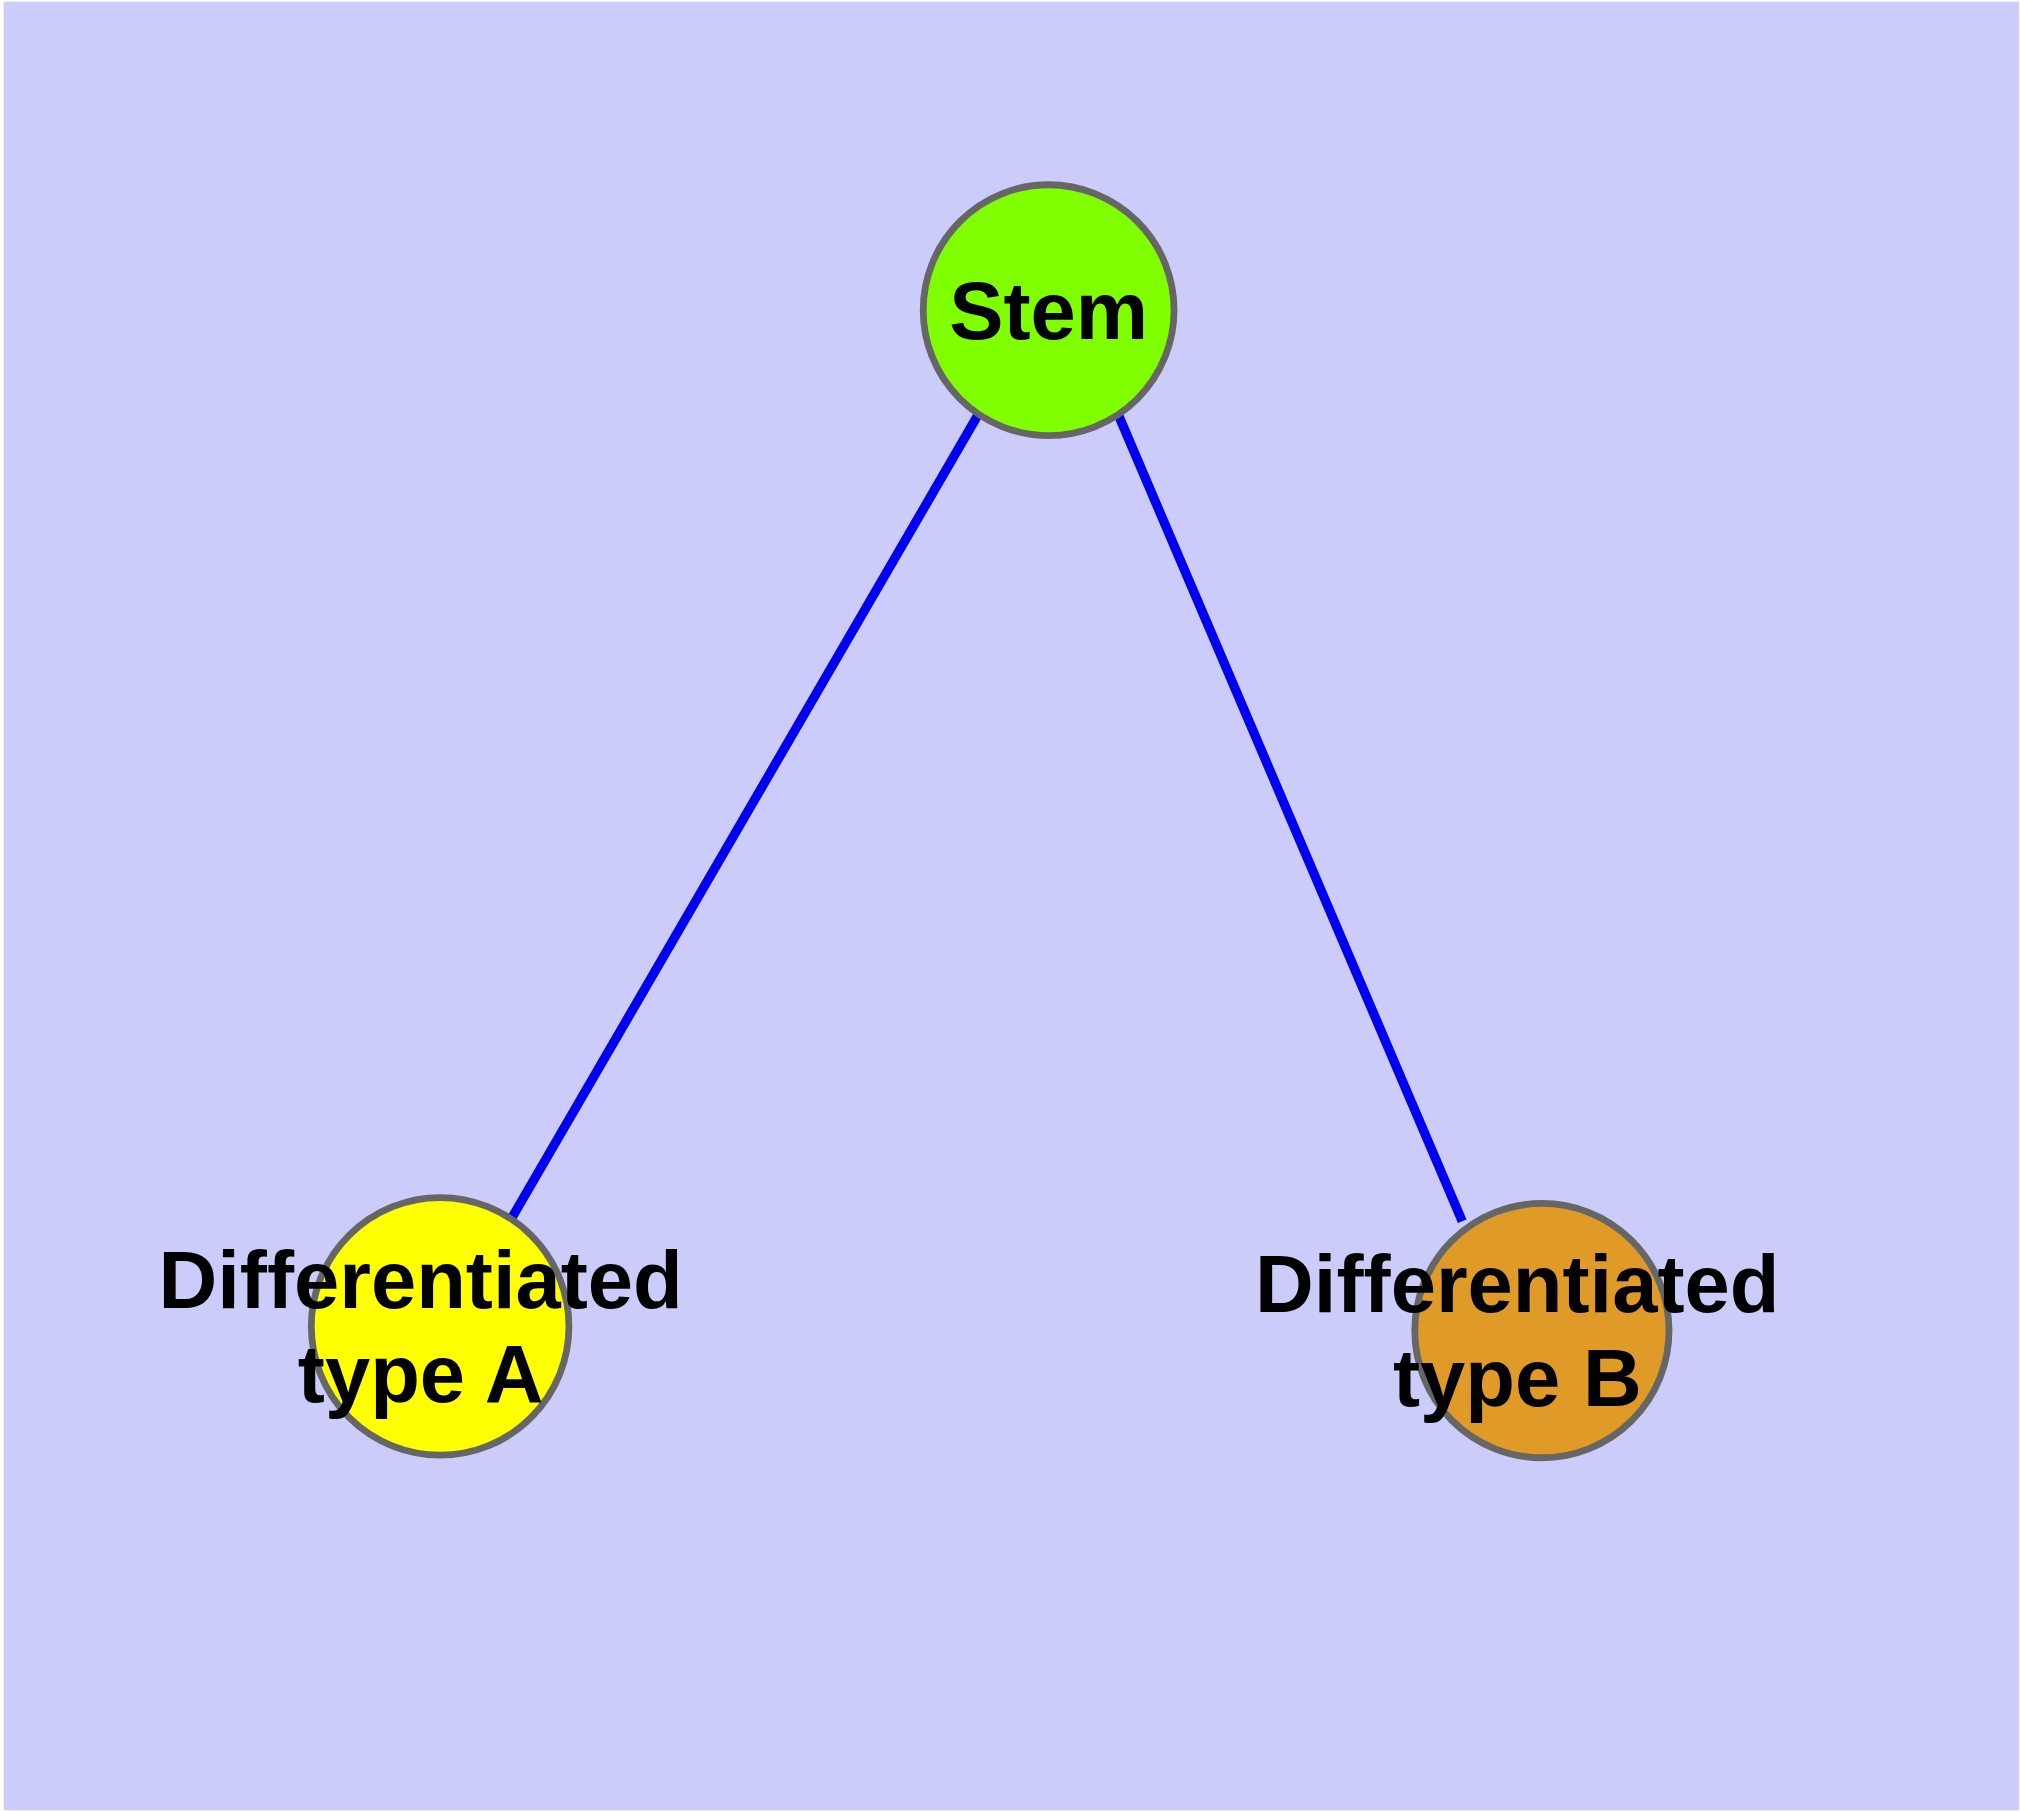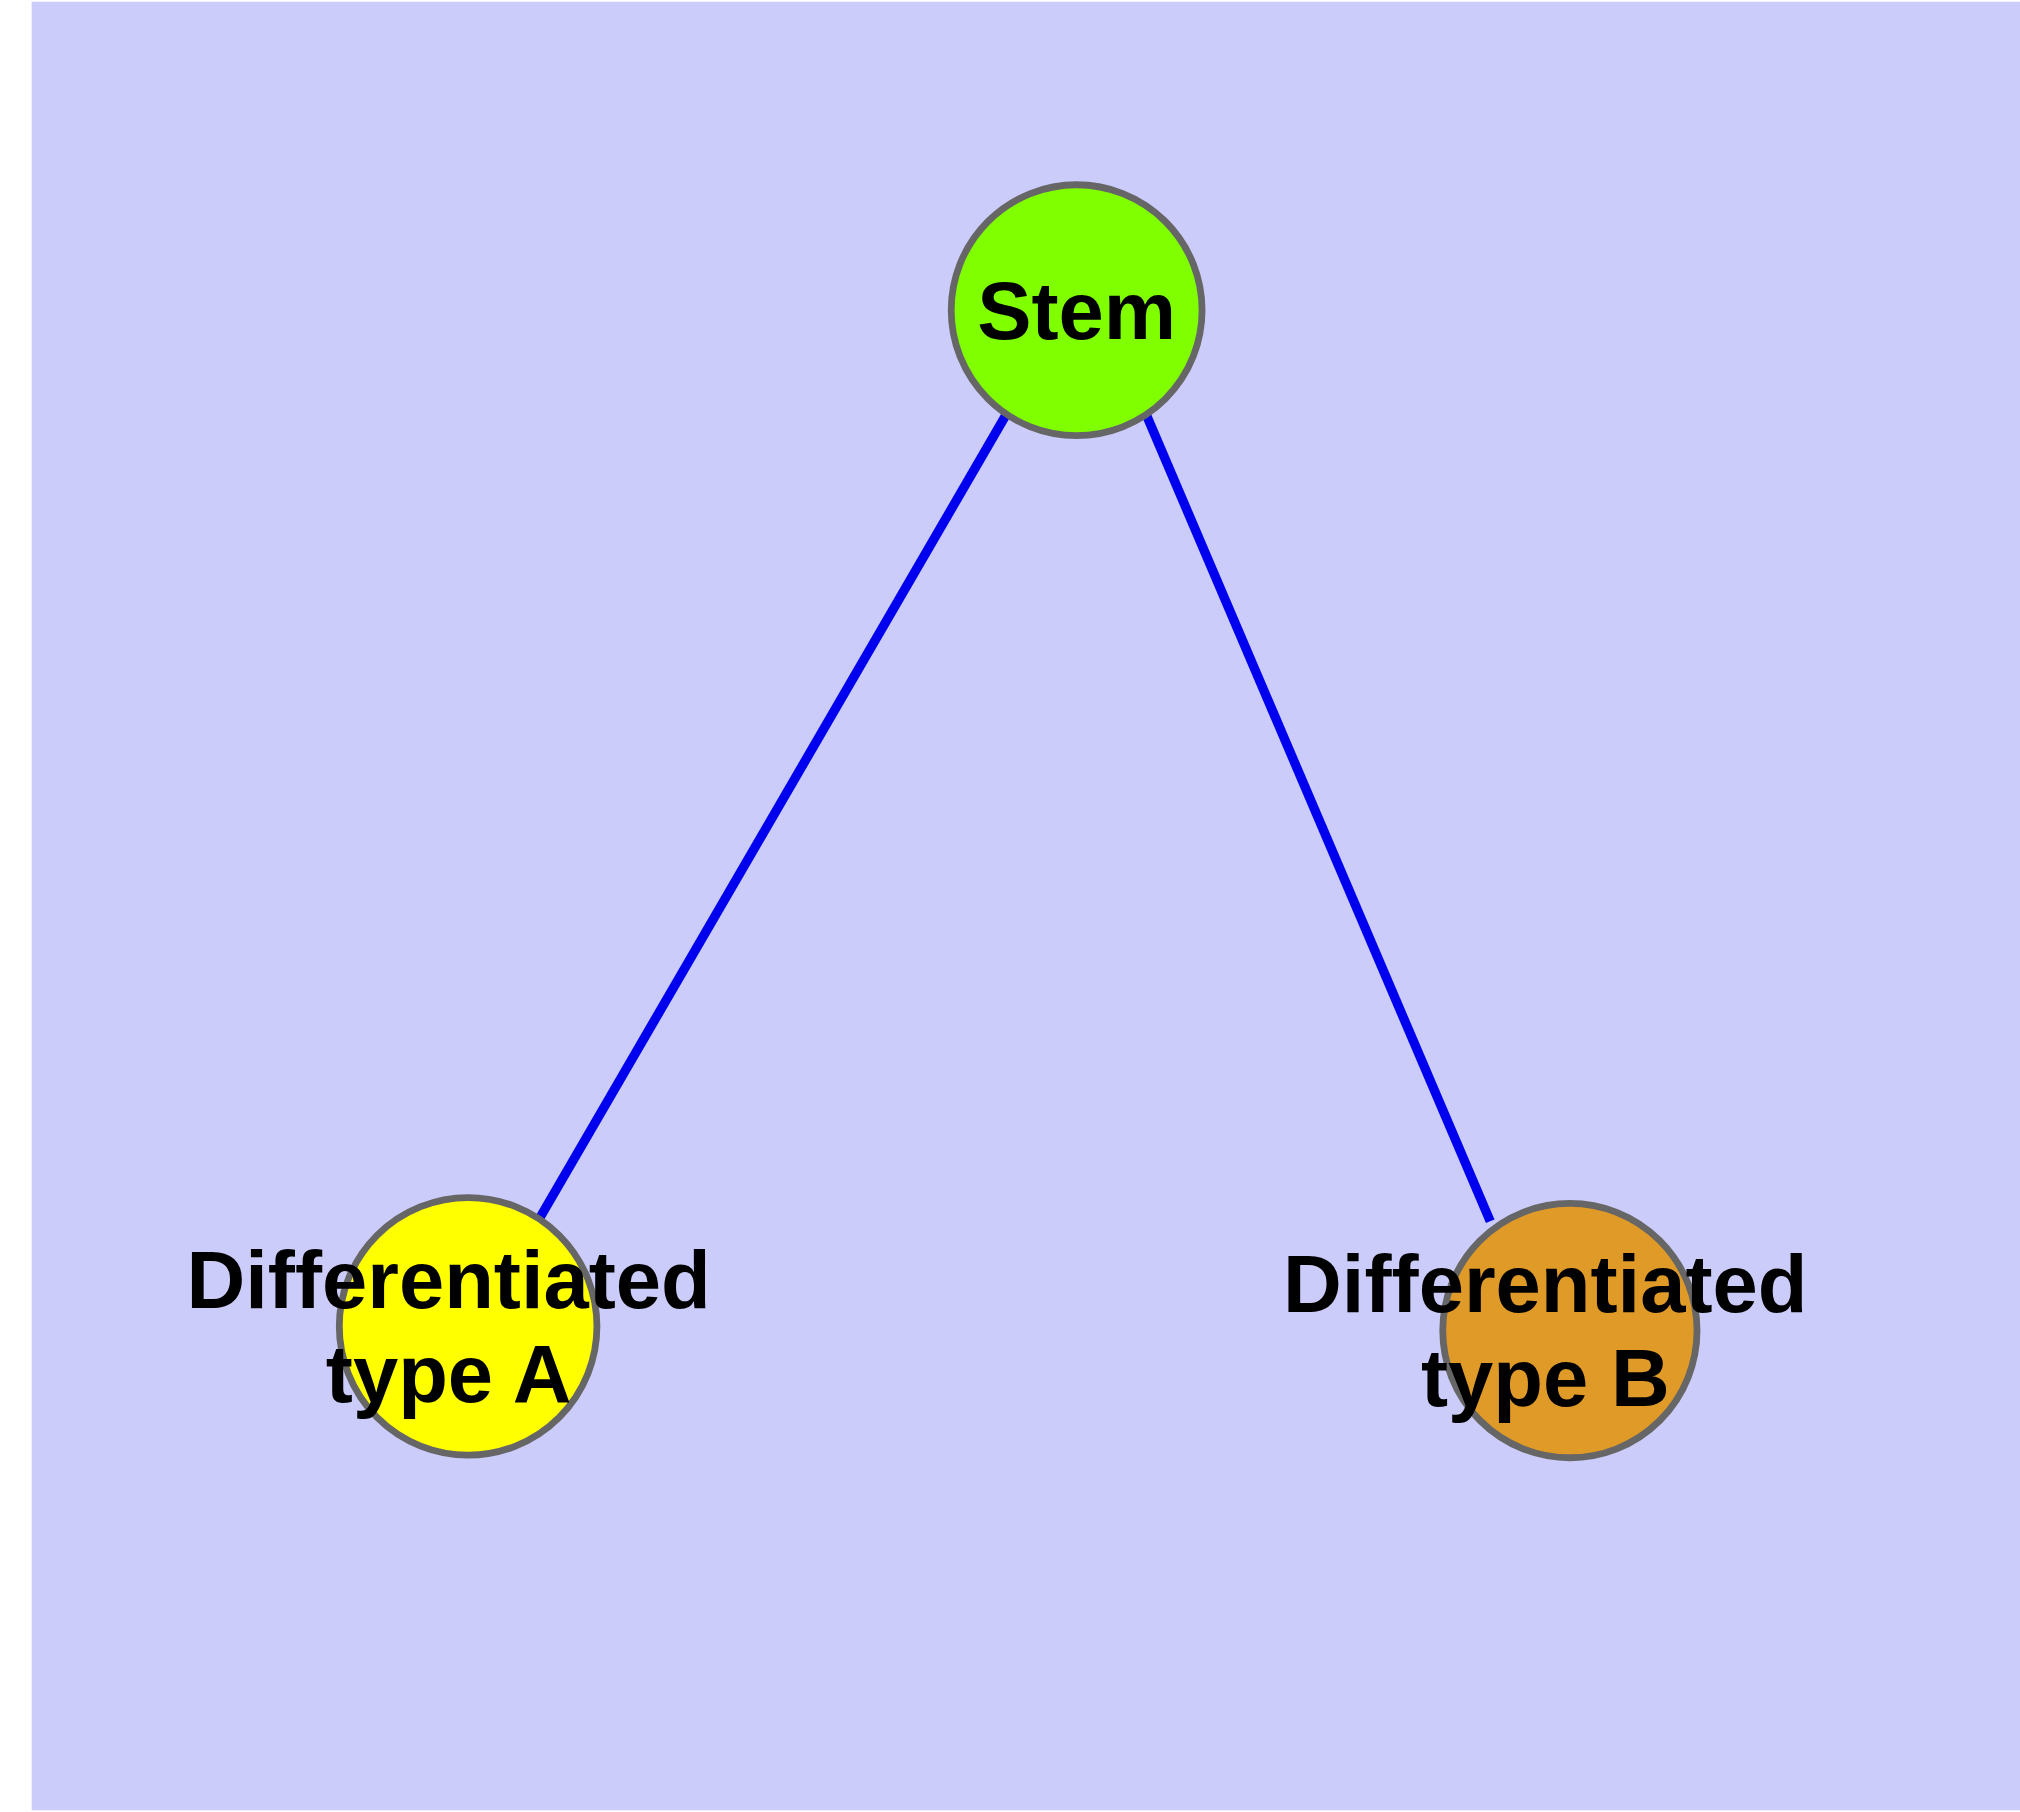--- a/index.html
+++ b/index.html
@@ -12,21 +12,20 @@
     width: 2021px;
     height: 1812px;
     overflow: hidden;
     font-family: "Liberation Sans", sans-serif;
   }
   #graph-canvas {
     position: relative;
     width: 1705px;
     height: 1812px;
     background: #ffffff;
-    margin-left: 28px;
   }
   #graph-svg {
     position: absolute;
     top: 0;
     left: 0;
     width: 2021px;
     height: 1812px;
     display: block;
   }
   .node-label {

